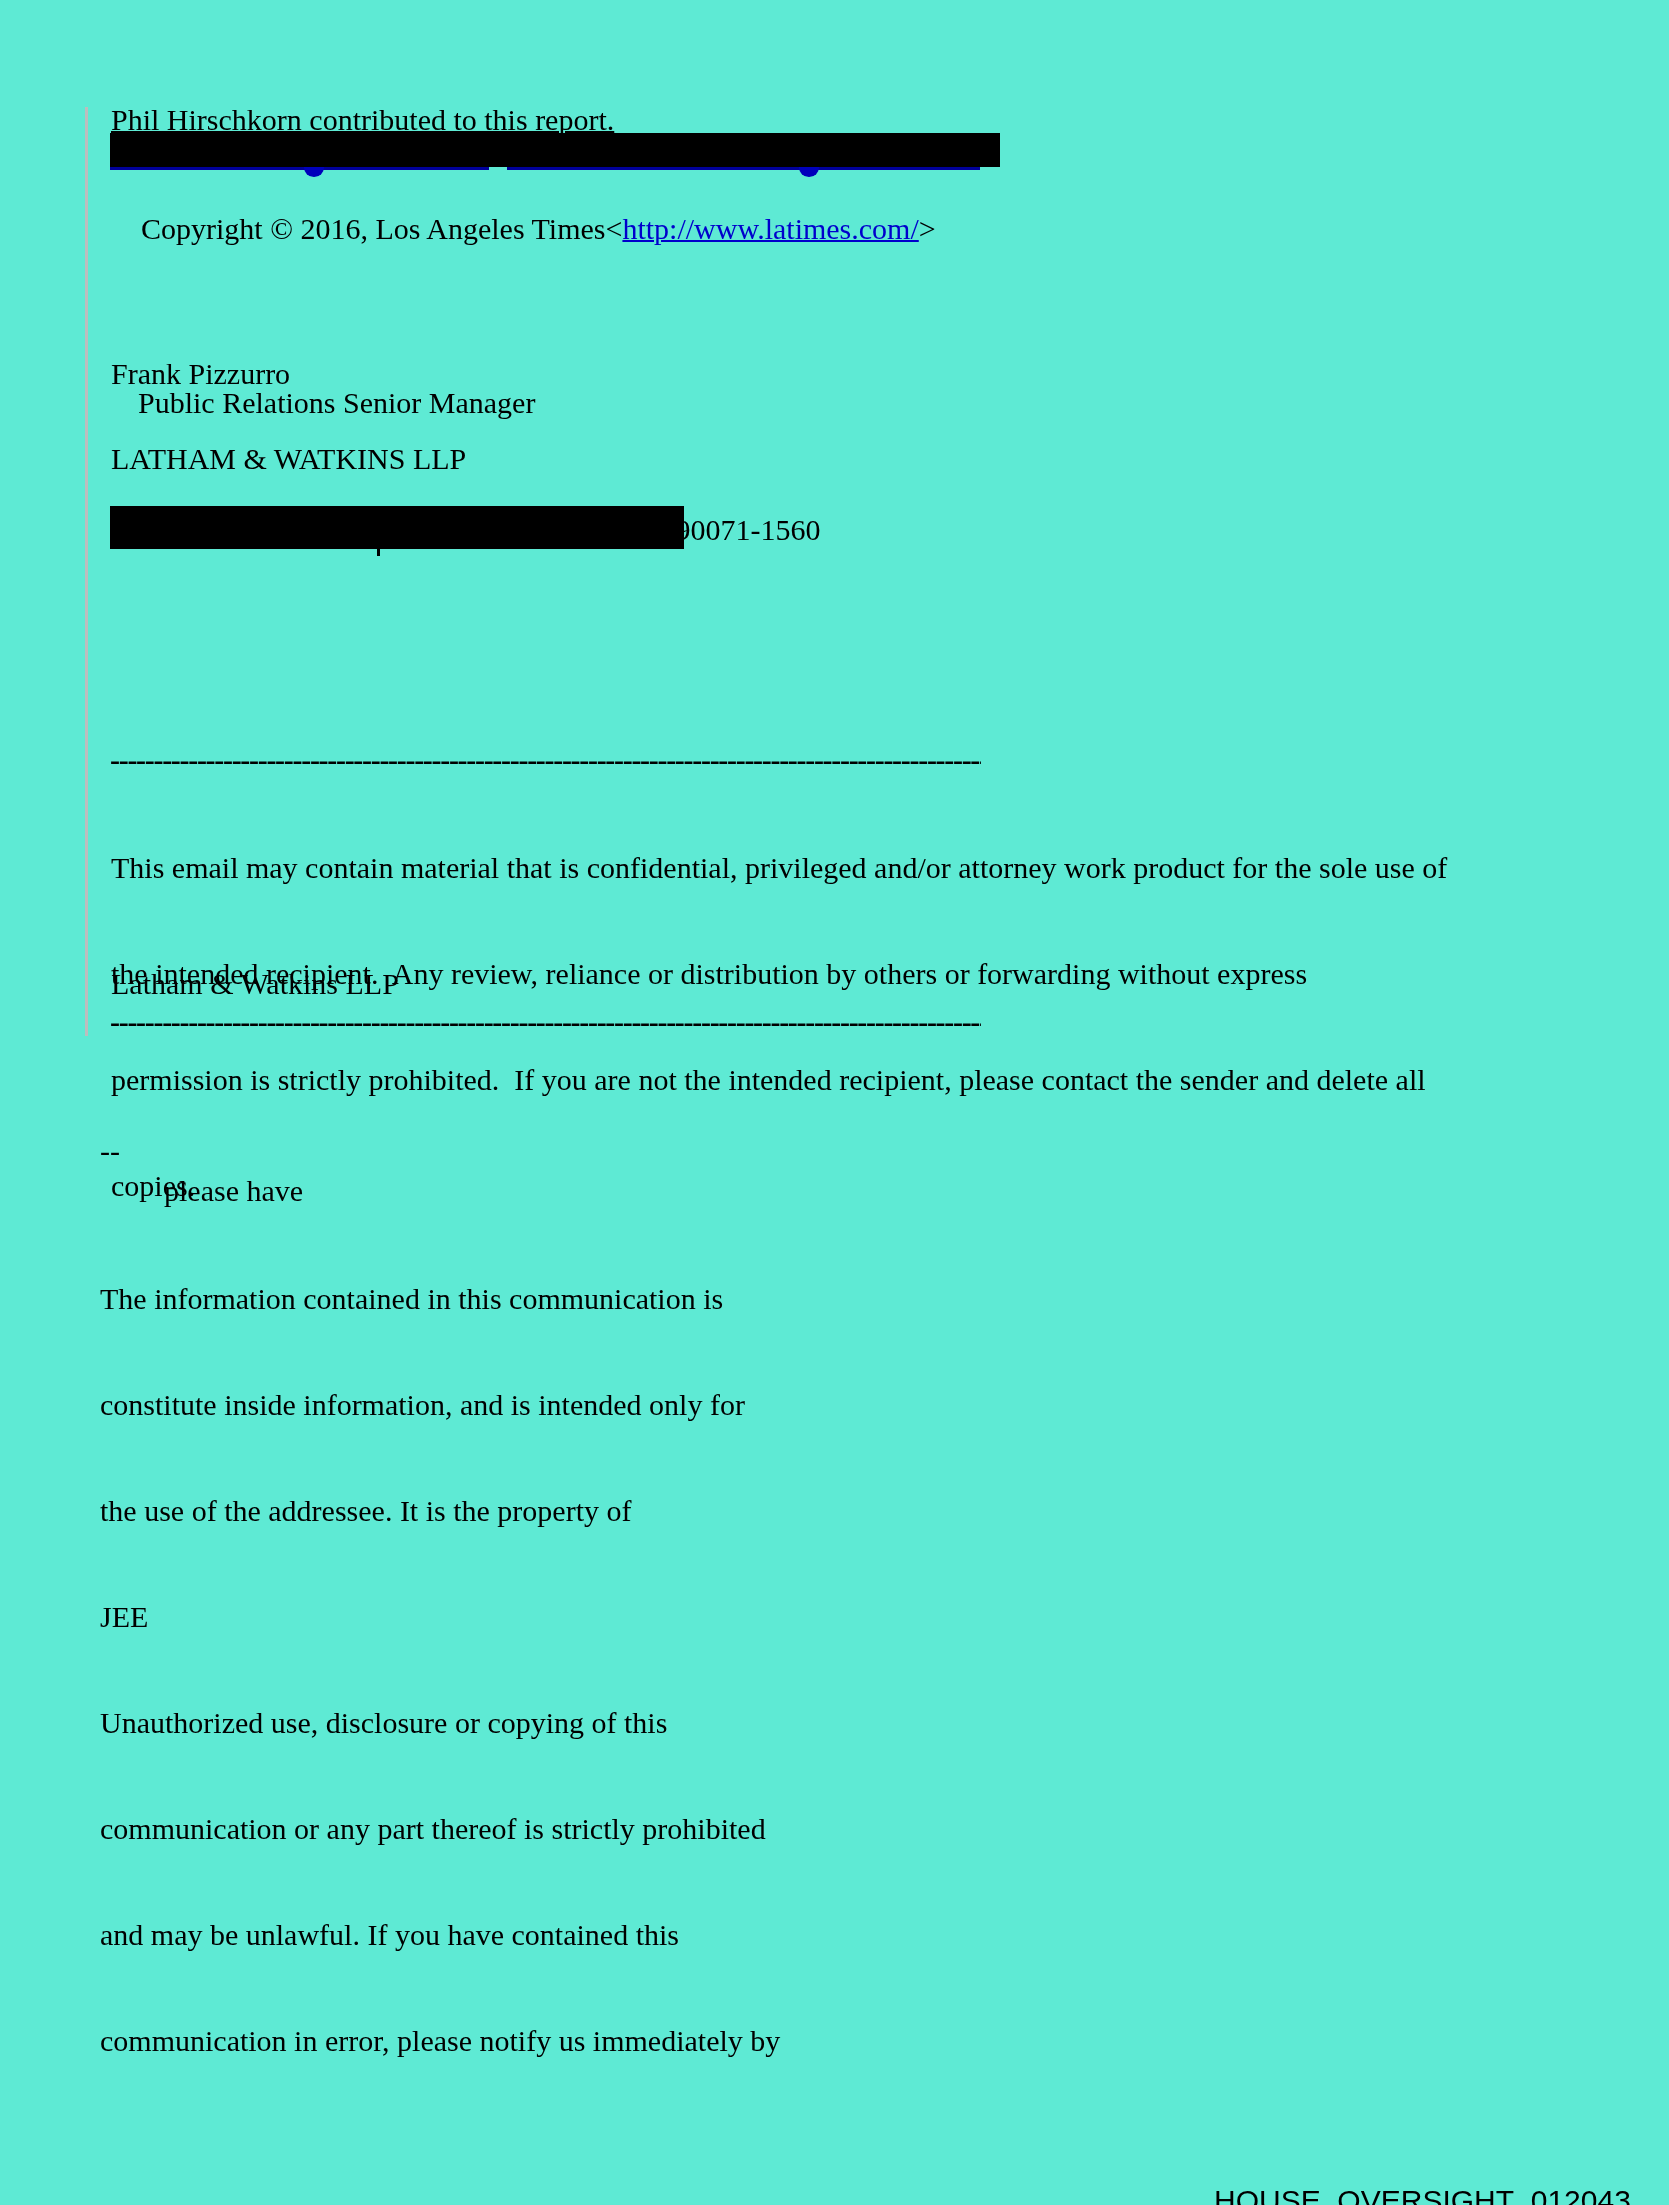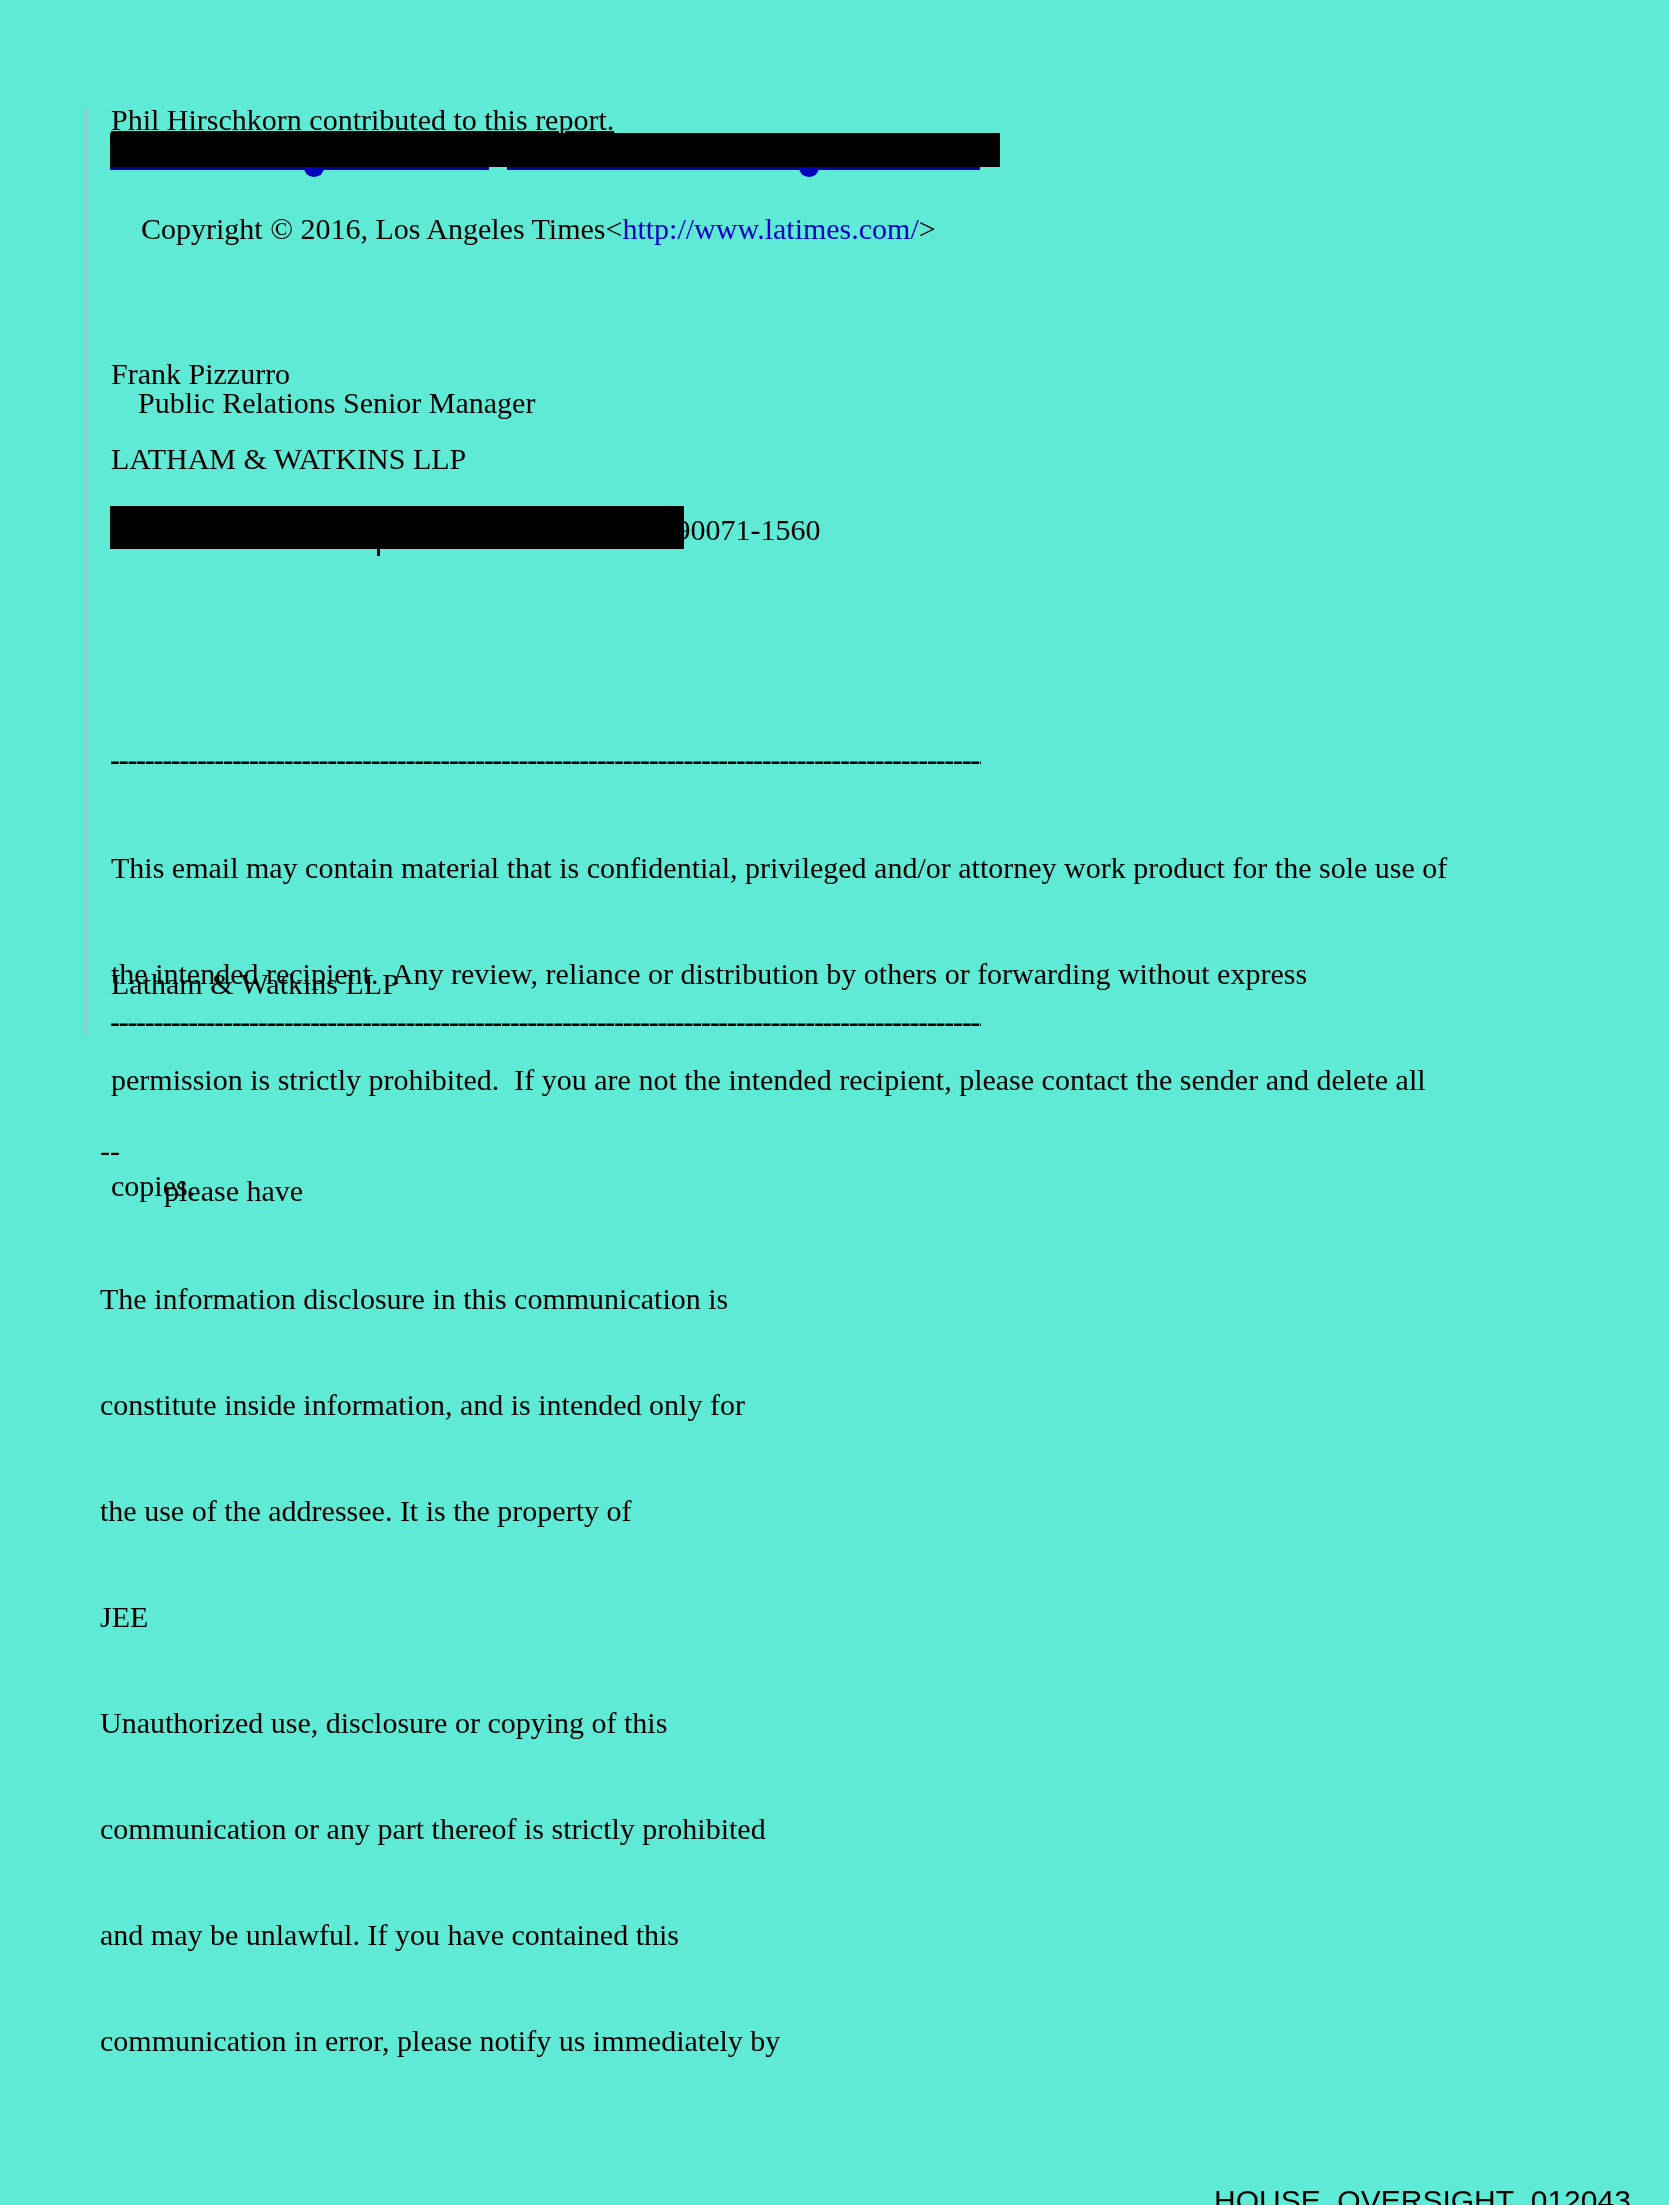--- a/index.html
+++ b/index.html
@@ -19,21 +19,21 @@
     background:#bdbdbd;
   }
   .redaction{position:absolute;background:#000000;}
   .u-black{text-decoration:underline;text-decoration-thickness:2px;}
   .blue-underline{position:absolute;height:2.6px;background:#00009a;}
   .blue-desc{
     position:absolute;width:19.6px;height:9.8px;background:#0000bb;
     border-radius:0 0 9.8px 9.8px;
   }
   .black-tick{position:absolute;width:3.3px;height:9.2px;background:#000000;}
-  a.link{color:#0000cc;text-decoration-thickness:2px;cursor:pointer;}
+  a.link{color:#0000cc;text-decoration:underline;text-decoration-thickness:2px;cursor:pointer;}
   .dashes{
     position:absolute;left:110px;width:871px;height:38px;
     overflow:hidden;white-space:nowrap;
     font-weight:700;letter-spacing:-1.3px;font-size:30px;
   }
   .para{position:absolute;left:111px;white-space:pre;}
   .para div{line-height:38px;}
   .jee-block{position:absolute;left:100px;white-space:pre;}
   .jee-block div{line-height:38px;}
   .footer{
@@ -82,21 +82,21 @@
   </div>
 
   <div class="abs" style="top:967px;">Latham &amp; Watkins LLP</div>
 
   <div class="dashes" style="top:1005px;">--------------------------------------------------------------------------------------------------------------</div>
 
   <div class="jee-block" style="top:1134px;">--</div>
   <div class="jee-block" style="top:1174px;left:164px;">please have</div>
 
   <div class="jee-block" style="top:1212px;">
-    <div>The information disclosure in this communication is</div>
+    <div>The information contained in this communication is</div>
     <div>constitute inside information, and is intended only for</div>
     <div>the use of the addressee. It is the property of</div>
     <div>JEE</div>
     <div>Unauthorized use, disclosure or copying of this</div>
     <div>communication or any part thereof is strictly prohibited</div>
     <div>and may be unlawful. If you have contained this</div>
     <div>communication in error, please notify us immediately by</div>
     
     
     

